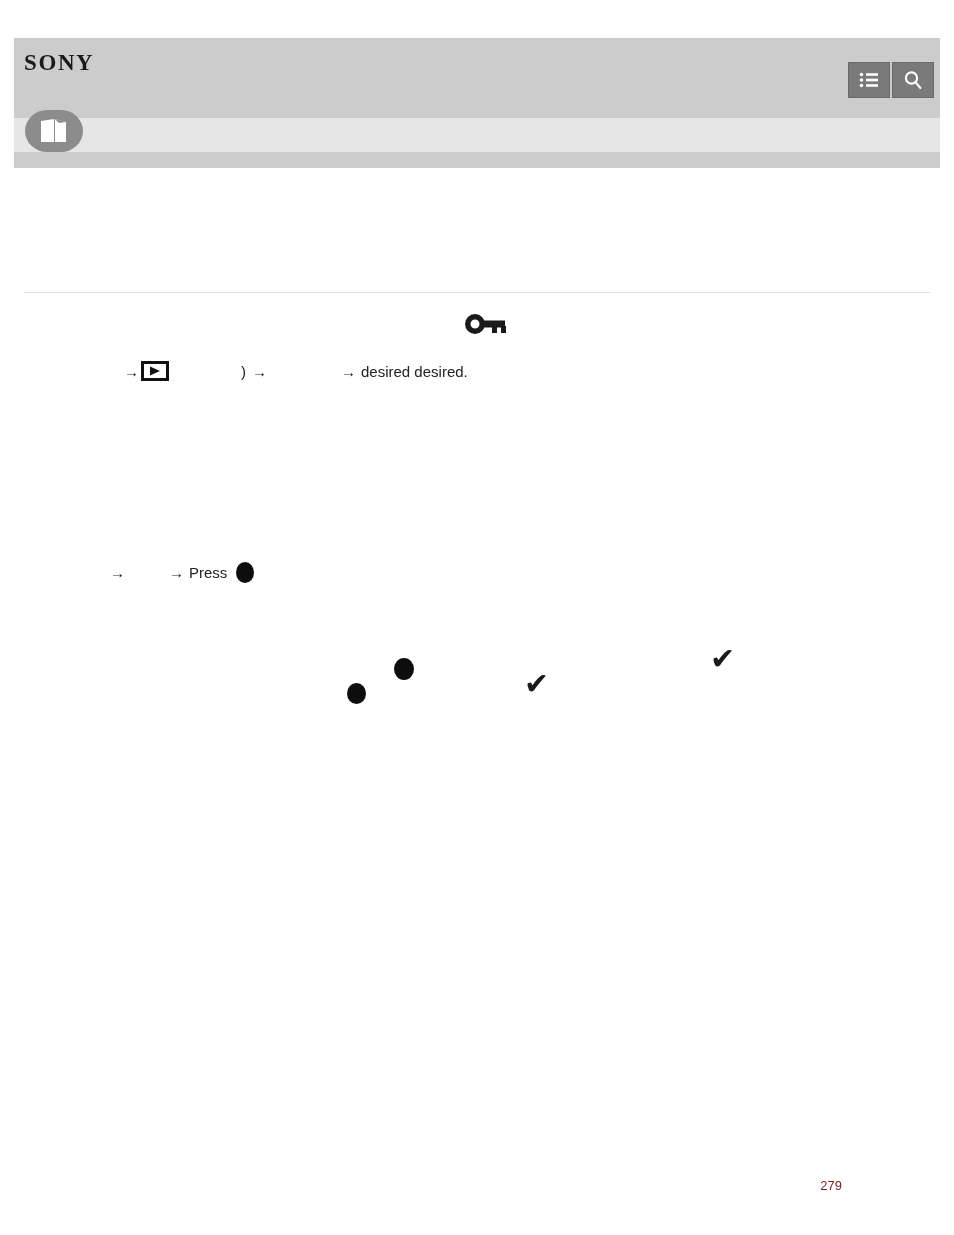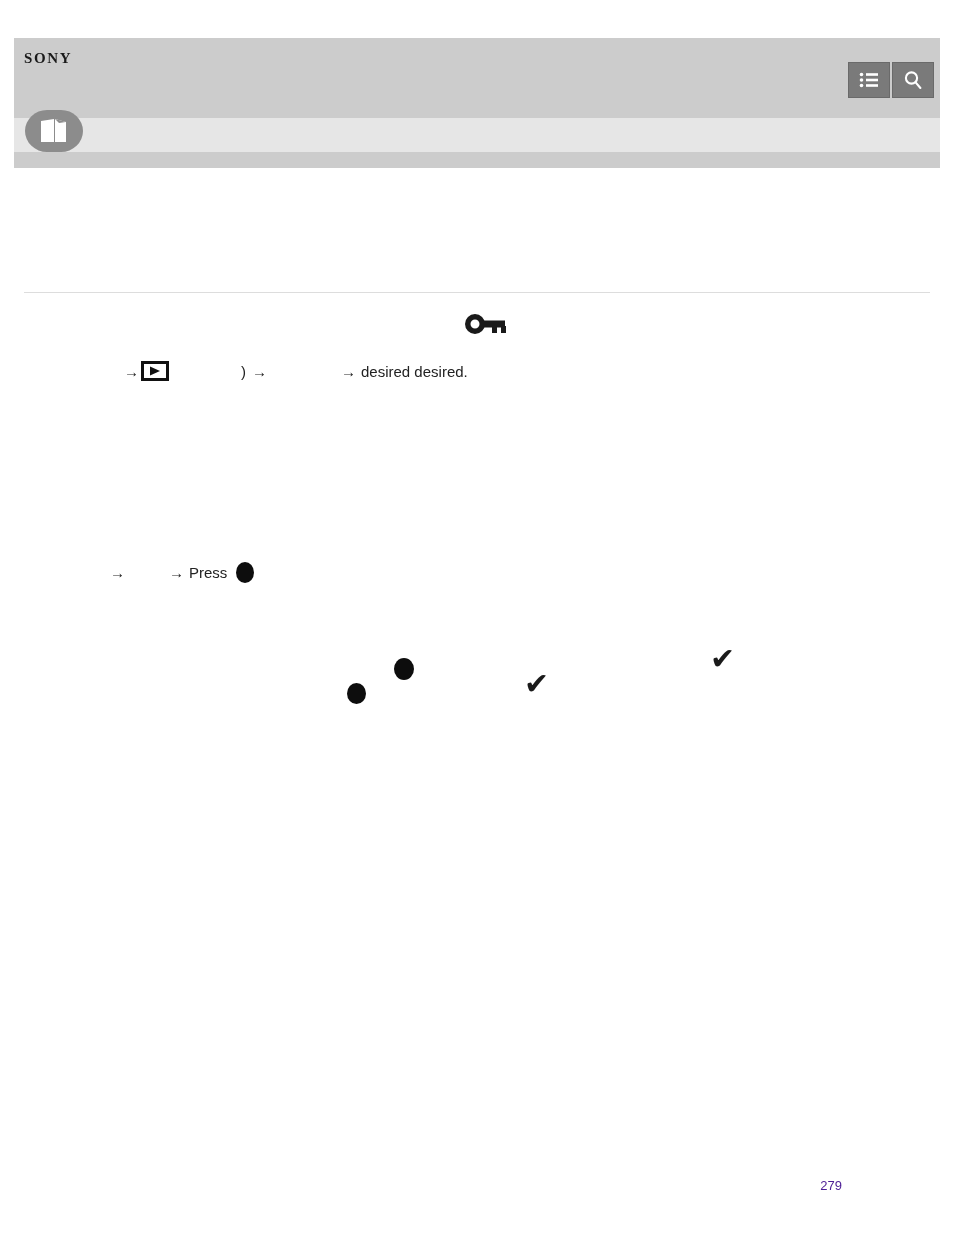--- a/index.html
+++ b/index.html
@@ -47,21 +47,21 @@
     height: 16px;
     background: #cccccc;
   }
 
   #sony-logo {
     position: absolute;
     left: 10px;
     top: 13px;
     font-family: "Liberation Serif", serif;
     font-weight: bold;
-    font-size: 15px;
+    font-size: 23px;
     letter-spacing: 1.6px;
     color: #1a1a1a;
     line-height: 1;
   }
 
   
   #header-buttons {
     position: absolute;
     right: 6px;
     top: 24px;
@@ -192,21 +192,21 @@
     font-size: 15px;
     color: #222222;
     white-space: pre;
   }
 
   #page-number {
     position: absolute;
     right: 112px;
     bottom: 42px;
     font-size: 13px;
-    color: #4c1d95;
+    color: #7f1d1d;
   }
 </style>
 </head>
 <body>
 
 <div id="header-region">
 
   <div class="band-top"></div>
   <div class="band-mid"></div>
   <div class="band-bot"></div>

